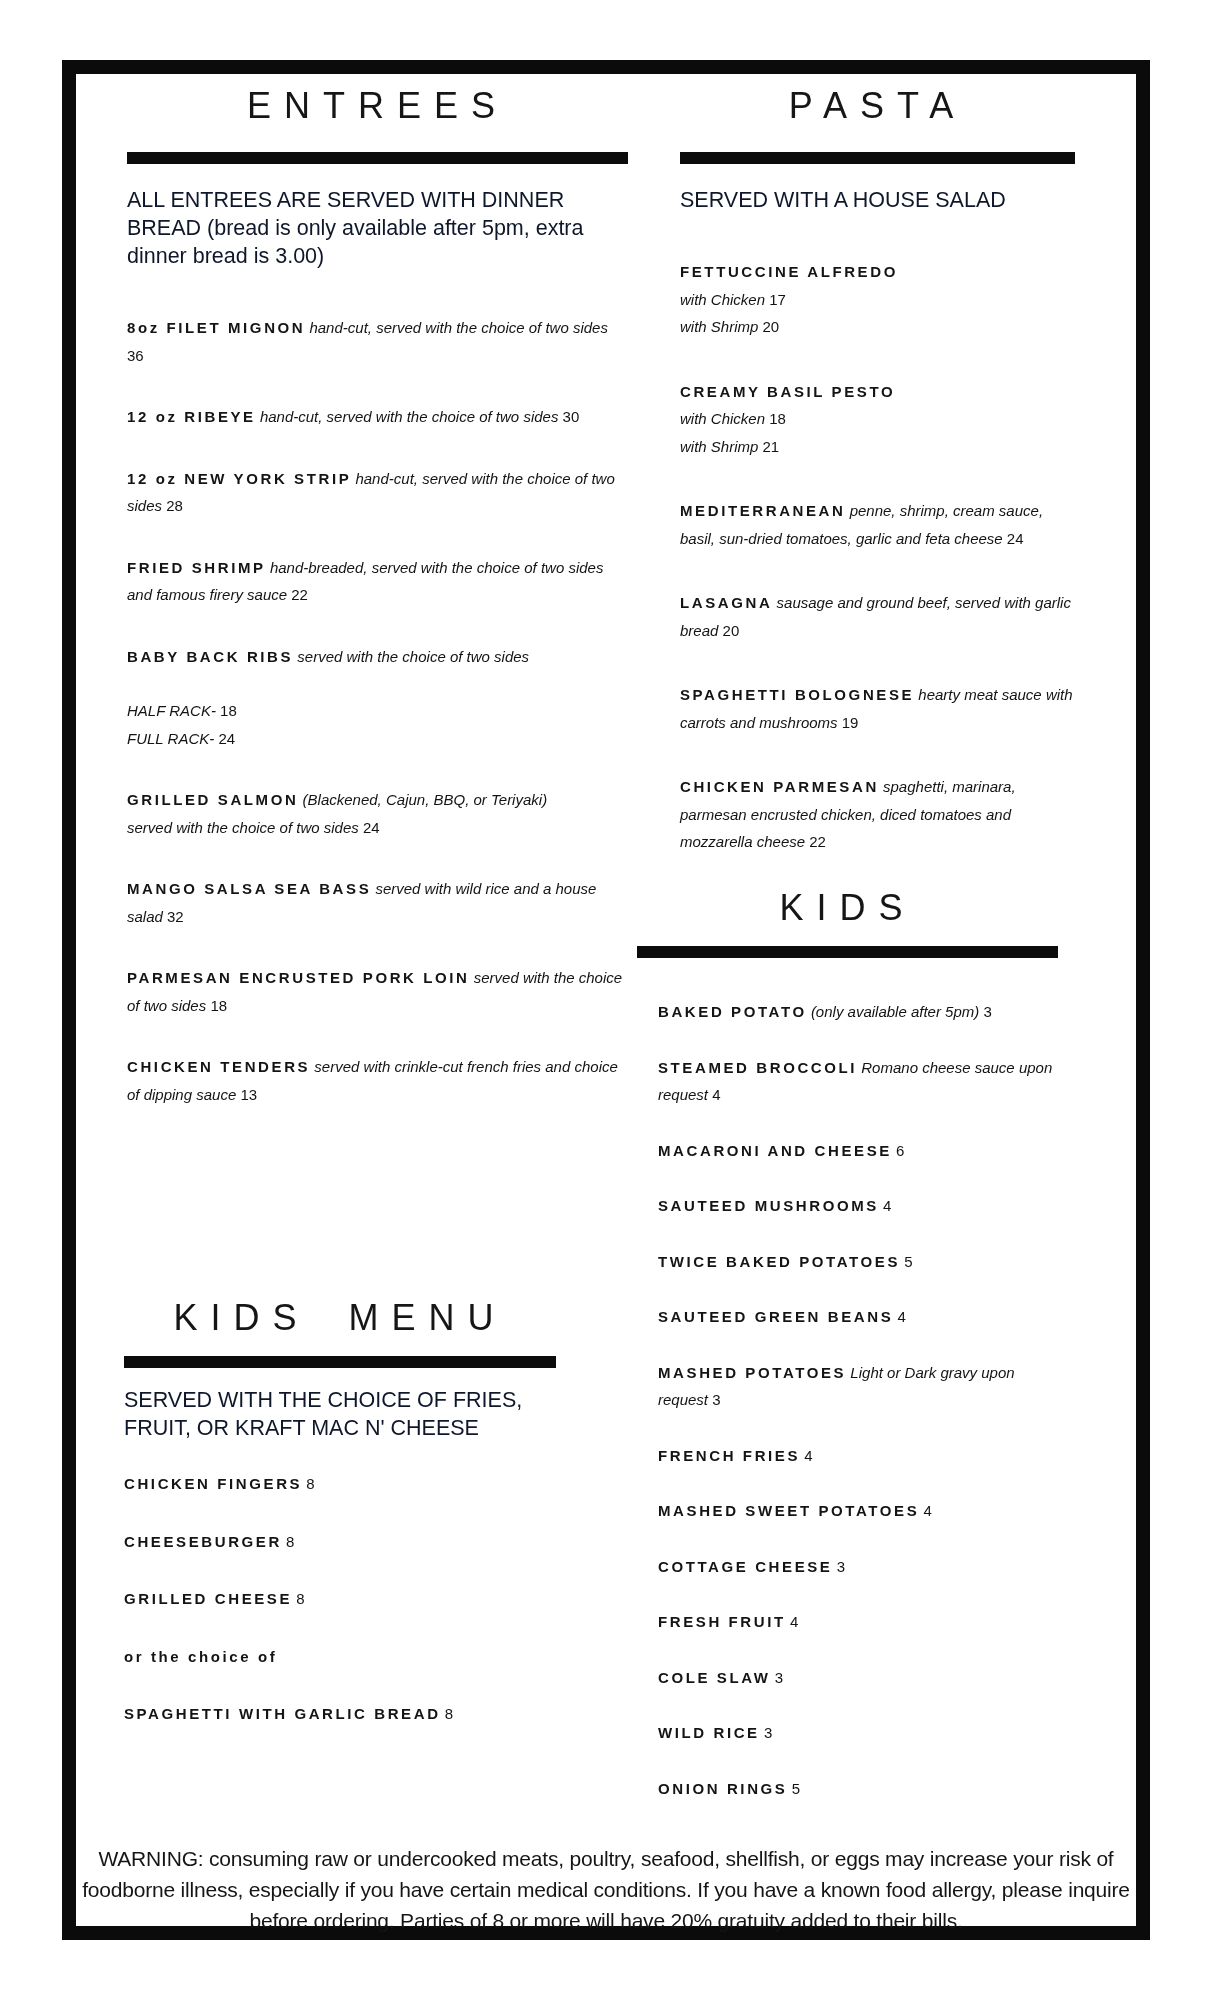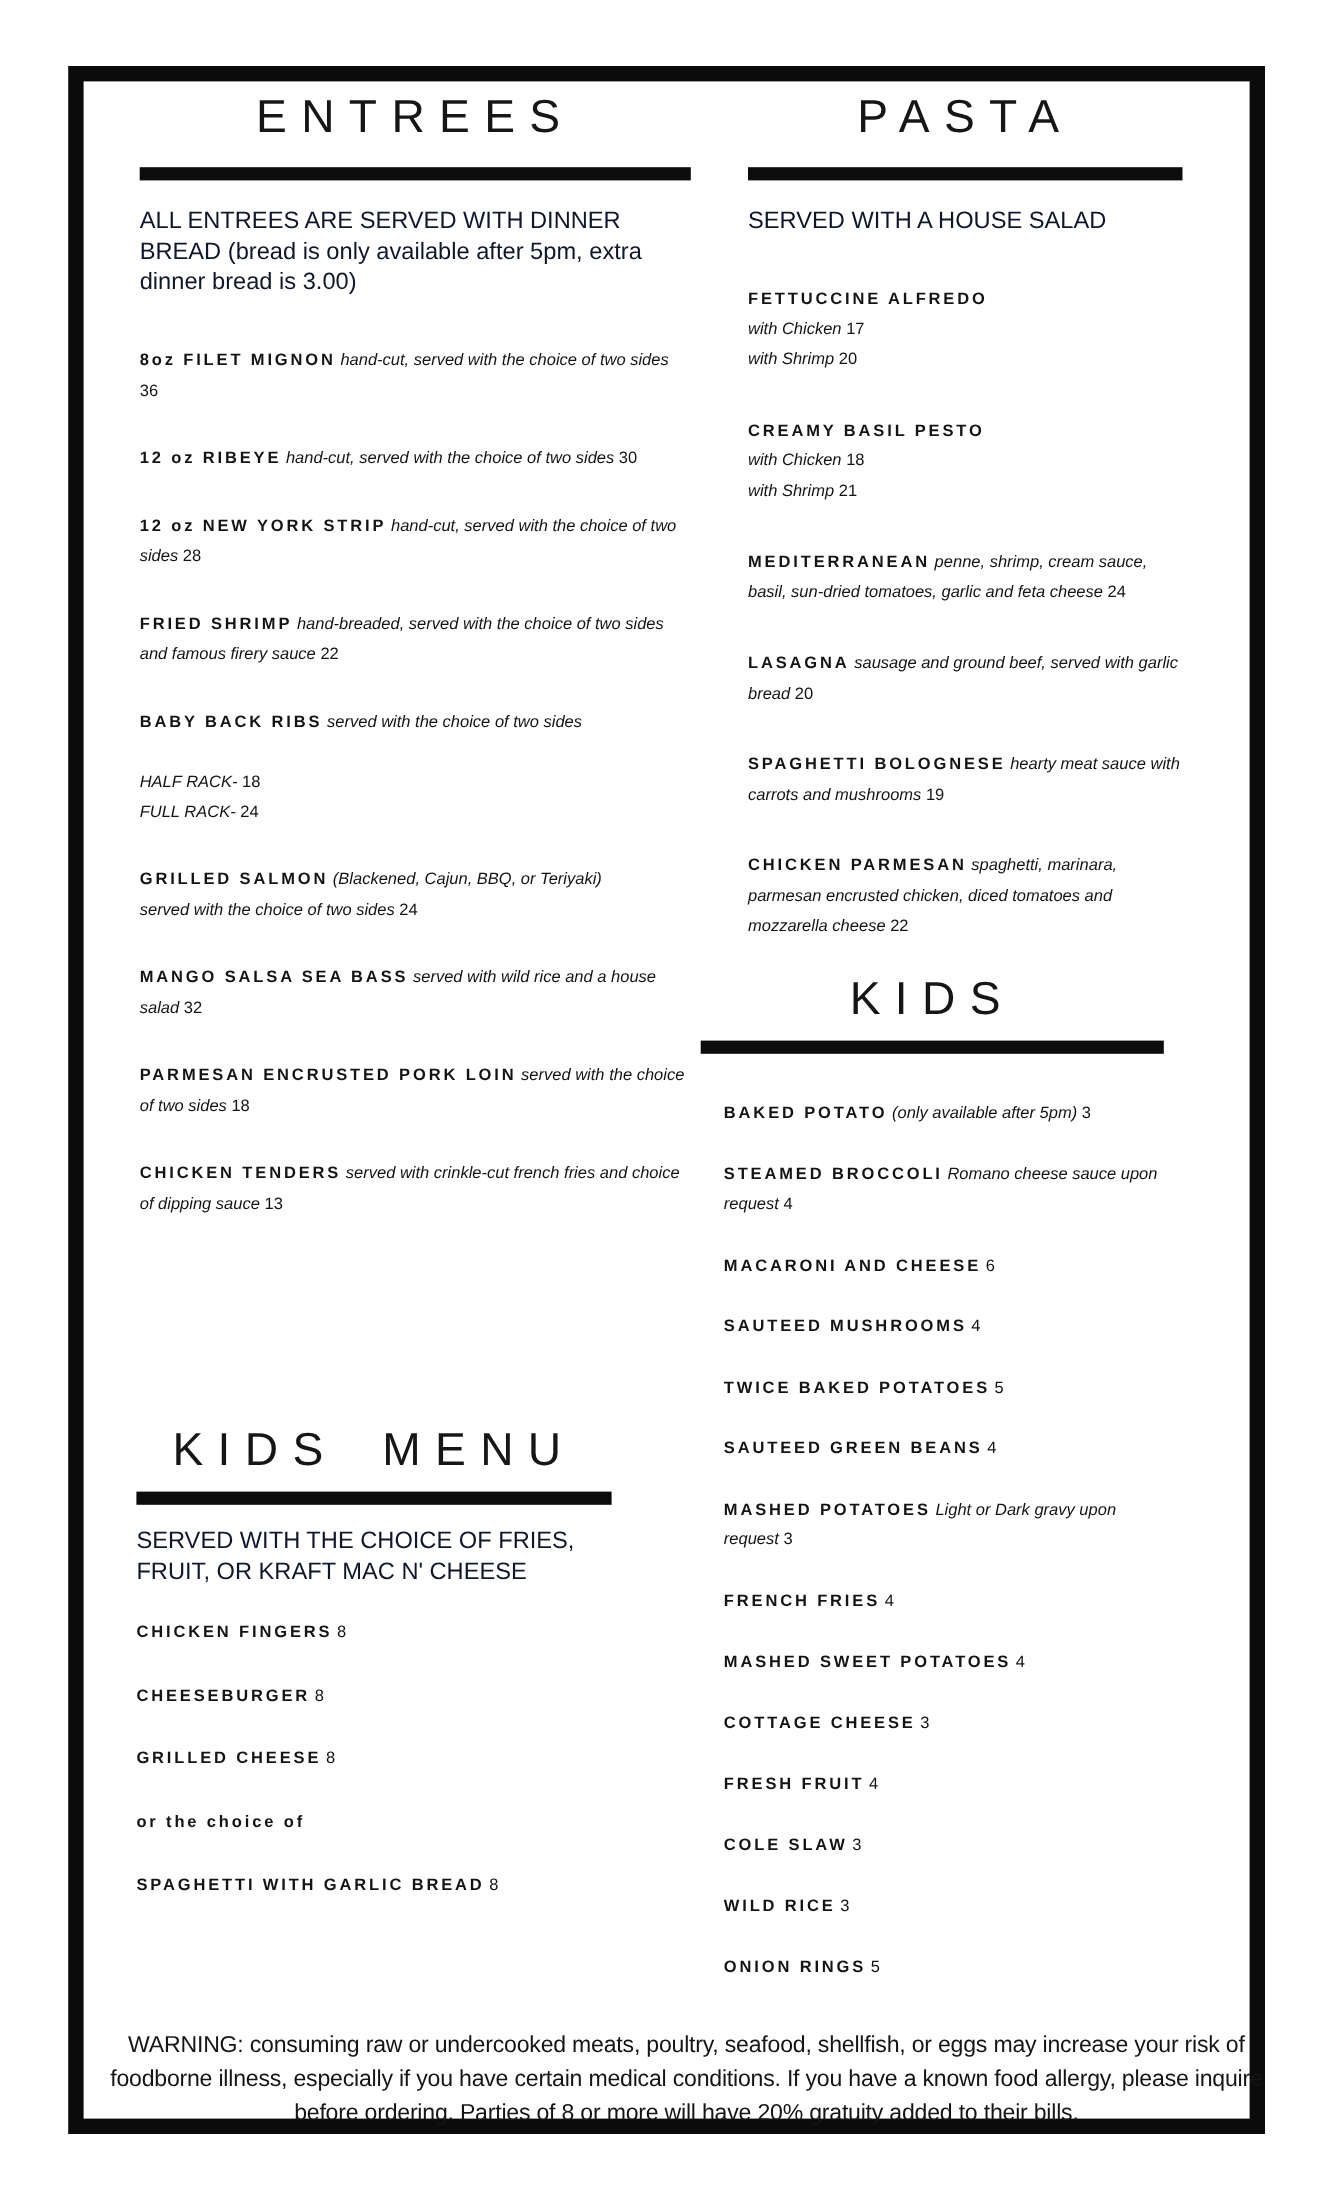--- a/index.html
+++ b/index.html
@@ -9,21 +9,21 @@
     font-family:"Liberation Sans",sans-serif;
     overflow:hidden;
   }
   .frame{
     position:absolute;left:62px;top:60px;width:1060px;height:1852px;
     border:14px solid #0b0b0b;background:#ffffff;box-sizing:content-box;
   }
   .section{position:absolute;}
   .sec-header{text-align:center;}
   .sec-title{
-    font-size:42px;font-weight:400;letter-spacing:13px;line-height:48px;
+    font-size:36px;font-weight:400;letter-spacing:13px;line-height:48px;
     white-space:nowrap;color:#161616;
   }
   .sec-title.two-words{word-spacing:16px;}
   .sec-rule{height:12px;background:#0c0c0c;margin-top:22px;}
   .sec-kids .sec-rule,.sec-sides .sec-rule{margin-top:14px;}
   .intro{font-size:21.5px;line-height:28px;margin:22px 0 44px;color:#0f172a;}
   .sec-kids .intro{margin:18px 0 28px;}
   .sec-body{font-size:21.5px;}
   .sec-entrees{left:127px;top:82px;width:501px;}
   .sec-entrees .sec-body{width:501px;}
@@ -36,21 +36,21 @@
   .item{font-size:15px;line-height:27.5px;margin-bottom:34px;color:#141414;}
   .sec-pasta .item{margin-bottom:37px;}
   .sec-kids .item{margin-bottom:30px;}
   .sec-sides .item{margin-bottom:28px;}
   .item-name{font-weight:700;letter-spacing:2.6px;}
   .item-desc{font-style:italic;}
   .item-price{font-style:normal;font-weight:400;}
   .sublines.gap{margin-top:27px;}
   .subline-text{font-style:italic;}
   .warning{
-    position:absolute;left:94px;top:1843px;width:1060px;
+    position:absolute;left:76px;top:1843px;width:1060px;
     text-align:center;font-size:21px;line-height:31px;letter-spacing:-0.2px;
     color:#151515;
   }
 </style>
 </head>
 <body>
 
 <div class="frame"></div>
 
 <div class="section sec-entrees">

